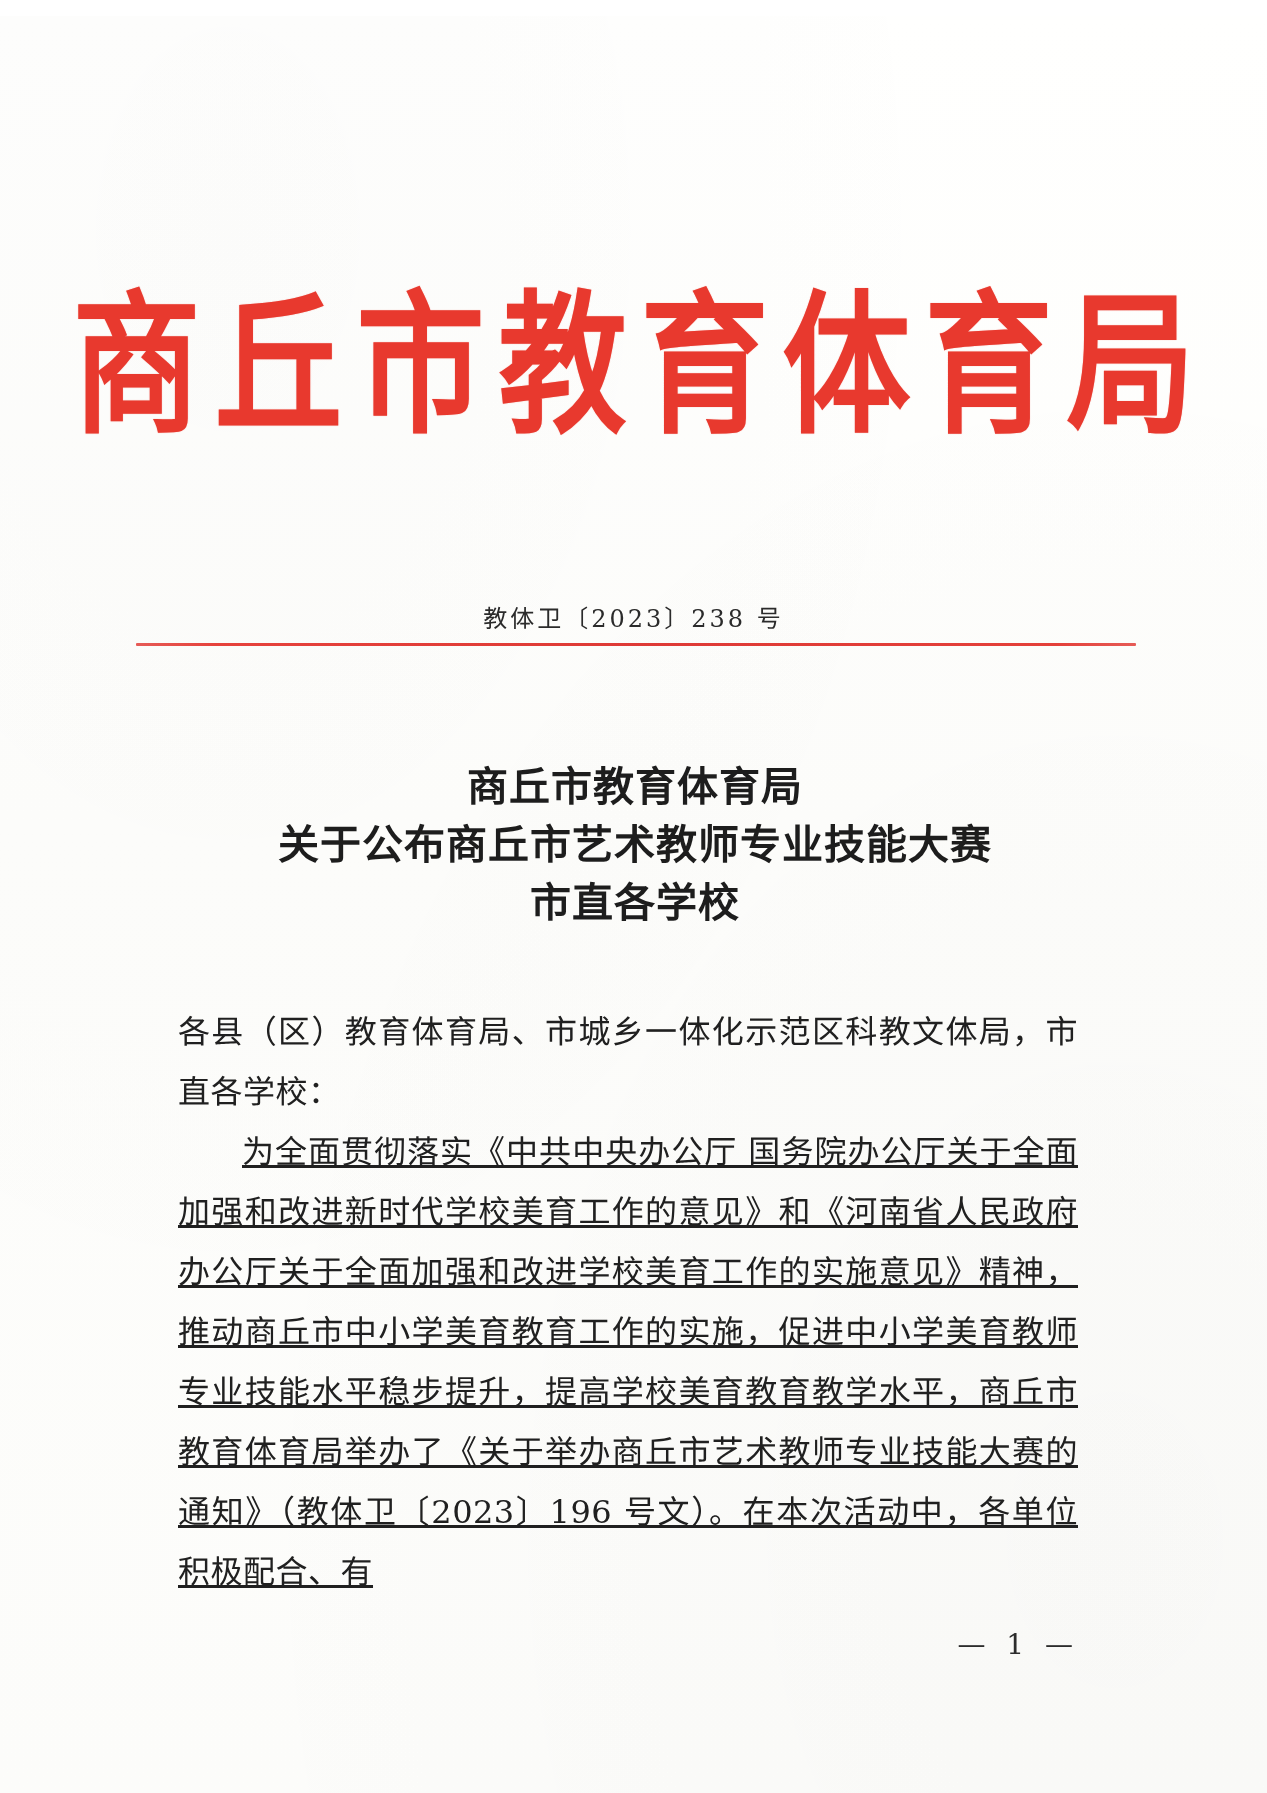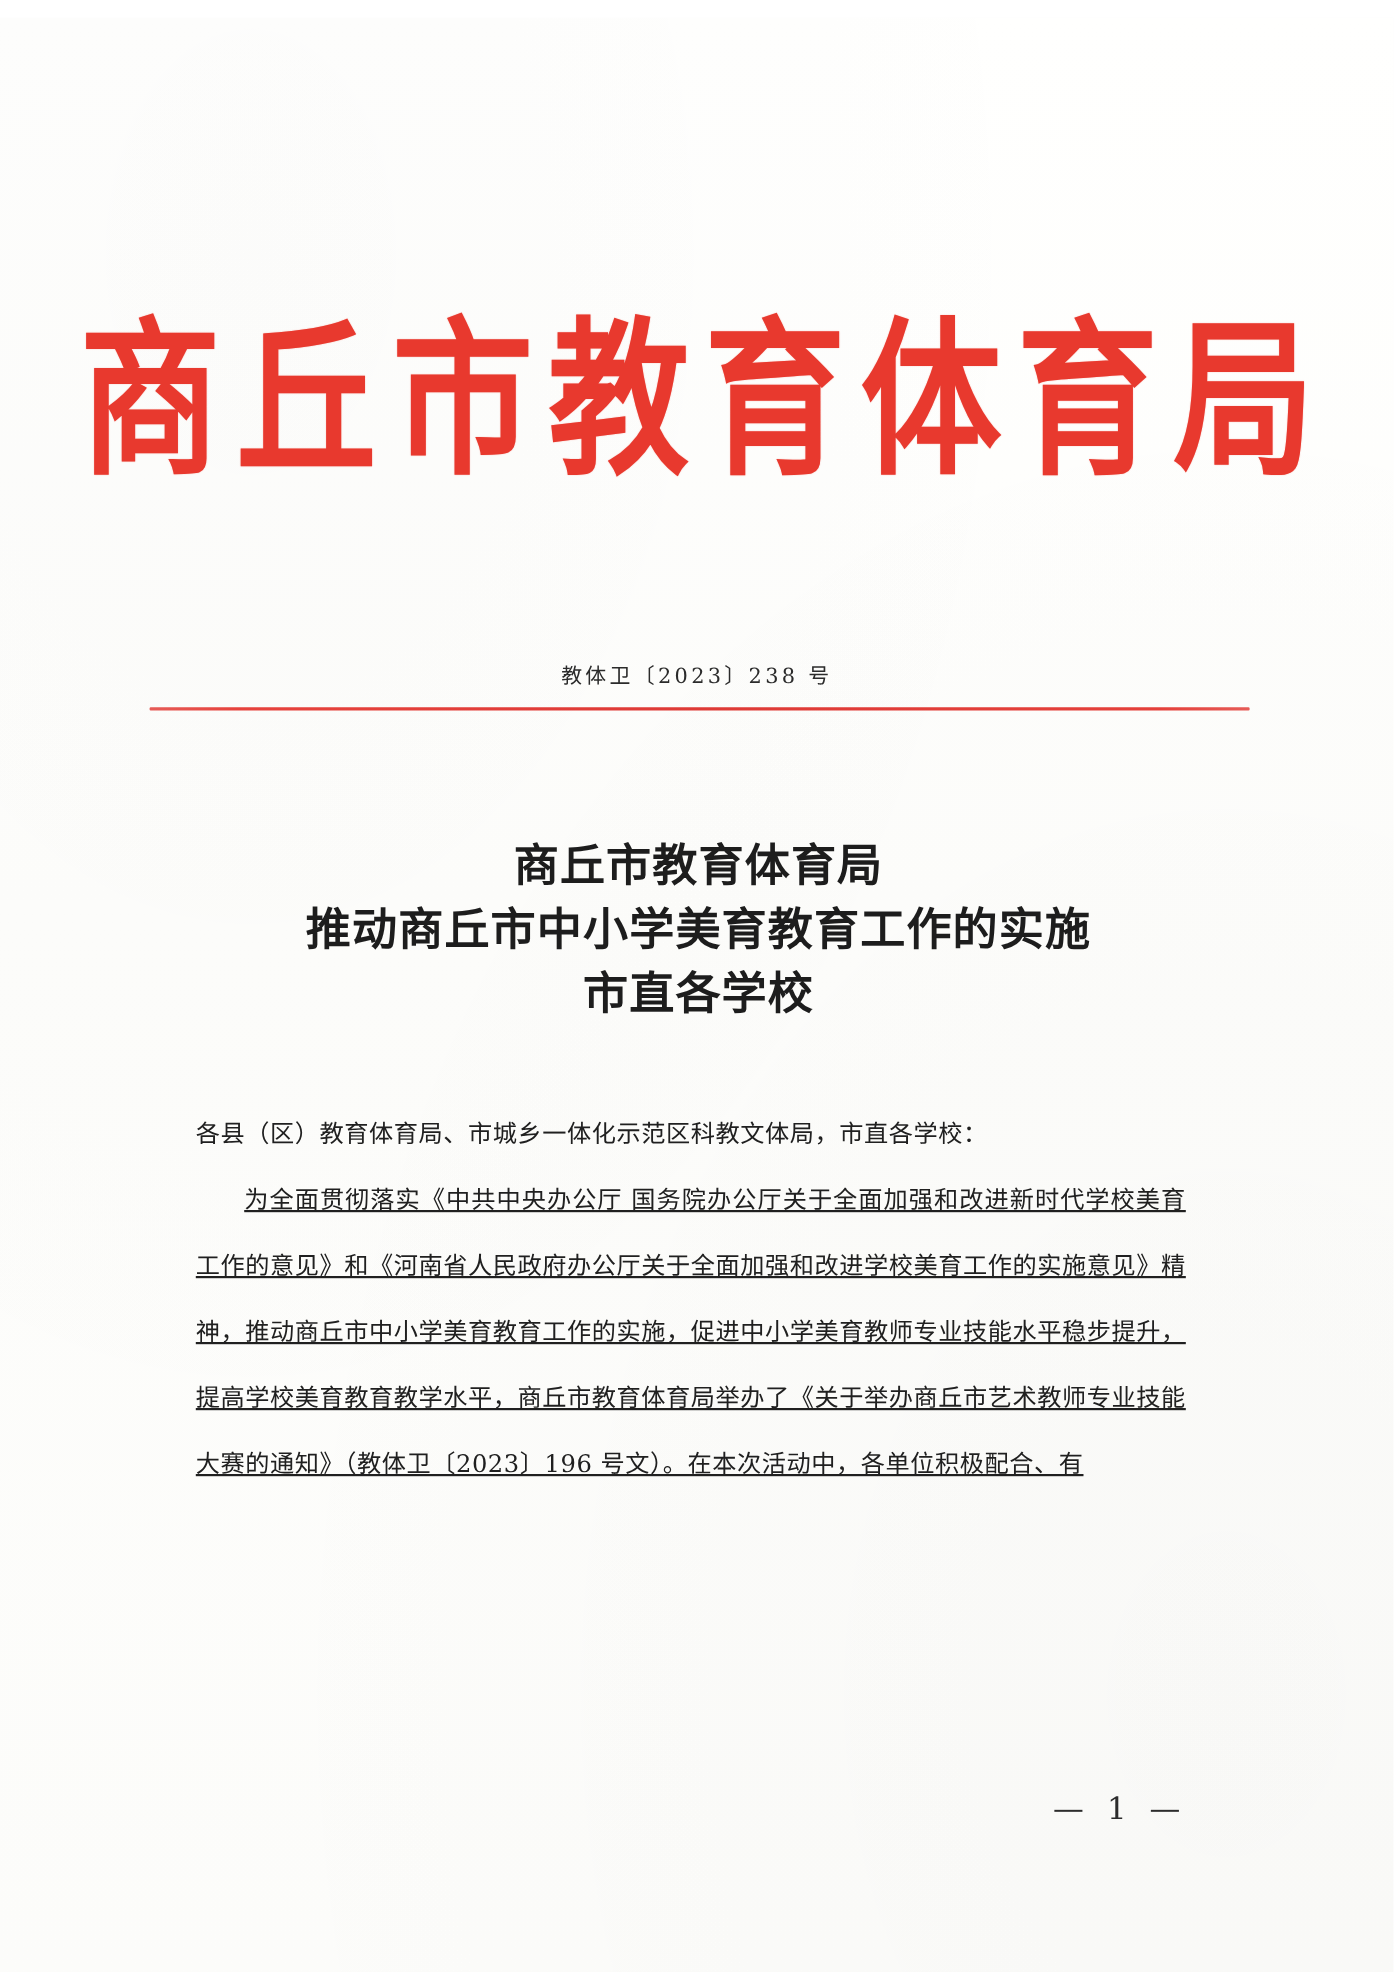--- a/index.html
+++ b/index.html
@@ -59,21 +59,21 @@
   }
 
   
   .doc-number {
     position: absolute;
     left: 0;
     right: 0;
     top: 583px;
     text-align: center;
     font-family: "DejaVu Serif", "Liberation Serif", serif;
-    font-size: 19px;
+    font-size: 24px;
     letter-spacing: 3px;
     color: #2b2b2b;
     white-space: nowrap;
   }
 
   
   .red-rule {
     position: absolute;
     left: 136px;
     width: 1000px;
@@ -108,21 +108,21 @@
     white-space: nowrap;
   }
 
   
   .body-text {
     position: absolute;
     left: 178px;
     width: 900px;
     top: 986px;
     font-family: "DejaVu Serif", "Liberation Serif", serif;
-    font-size: 22px;
+    font-size: 32px;
     line-height: 60px;
     letter-spacing: 0.5px;
     color: #202020;
     text-align: justify;
     text-justify: inter-character;
   }
 
   .addressee {
     margin: 0 0 0 0;
     text-align: justify;
@@ -157,21 +157,21 @@
   <div class="masthead">
     <span class="masthead-text">商丘市教育体育局</span>
   </div>
 
   <div class="doc-number">教体卫〔2023〕238 号</div>
 
   <div class="red-rule"></div>
 
   <div class="doc-title">
     <span class="tl">商丘市教育体育局</span>
-    <span class="tl">推动商丘市中小学美育教育工作的实施</span>
+    <span class="tl">关于公布商丘市艺术教师专业技能大赛</span>
     <span class="tl">市直各学校</span>
   </div>
 
   <div class="body-text">
     <p class="addressee">各县（区）教育体育局、市城乡一体化示范区科教文体局，市直各学校：</p>
     <p class="para">为全面贯彻落实《中共中央办公厅 国务院办公厅关于全面加强和改进新时代学校美育工作的意见》和《河南省人民政府办公厅关于全面加强和改进学校美育工作的实施意见》精神，推动商丘市中小学美育教育工作的实施，促进中小学美育教师专业技能水平稳步提升，提高学校美育教育教学水平，商丘市教育体育局举办了《关于举办商丘市艺术教师专业技能大赛的通知》（教体卫〔2023〕196 号文）。在本次活动中，各单位积极配合、有</p>
   </div>
 
   <div class="page-number">— 1 —</div>
 

